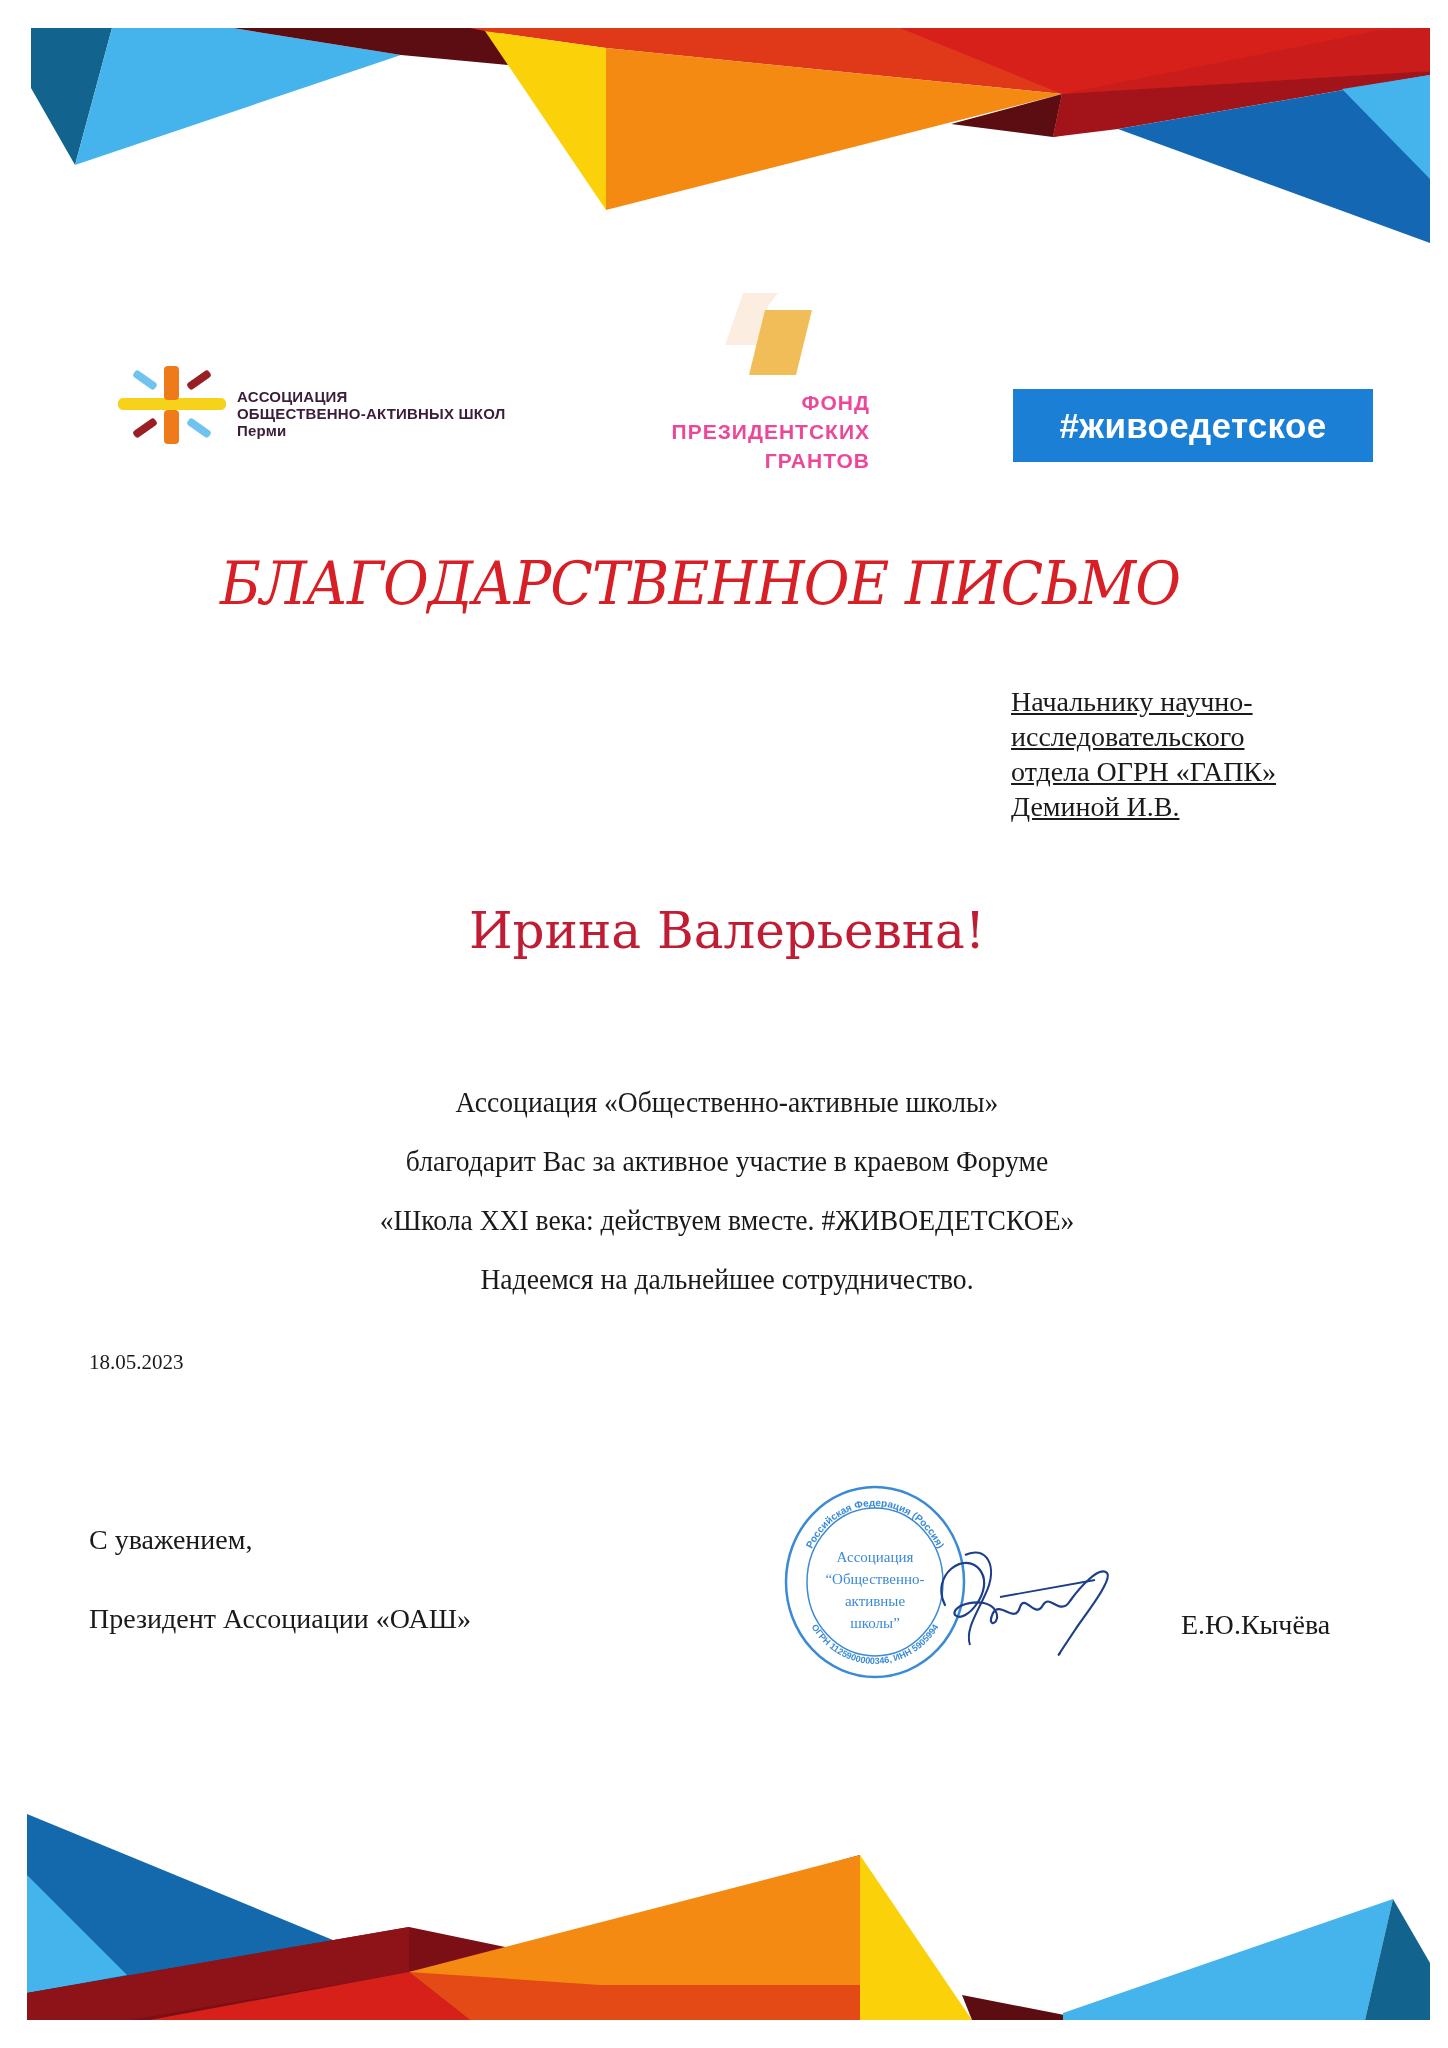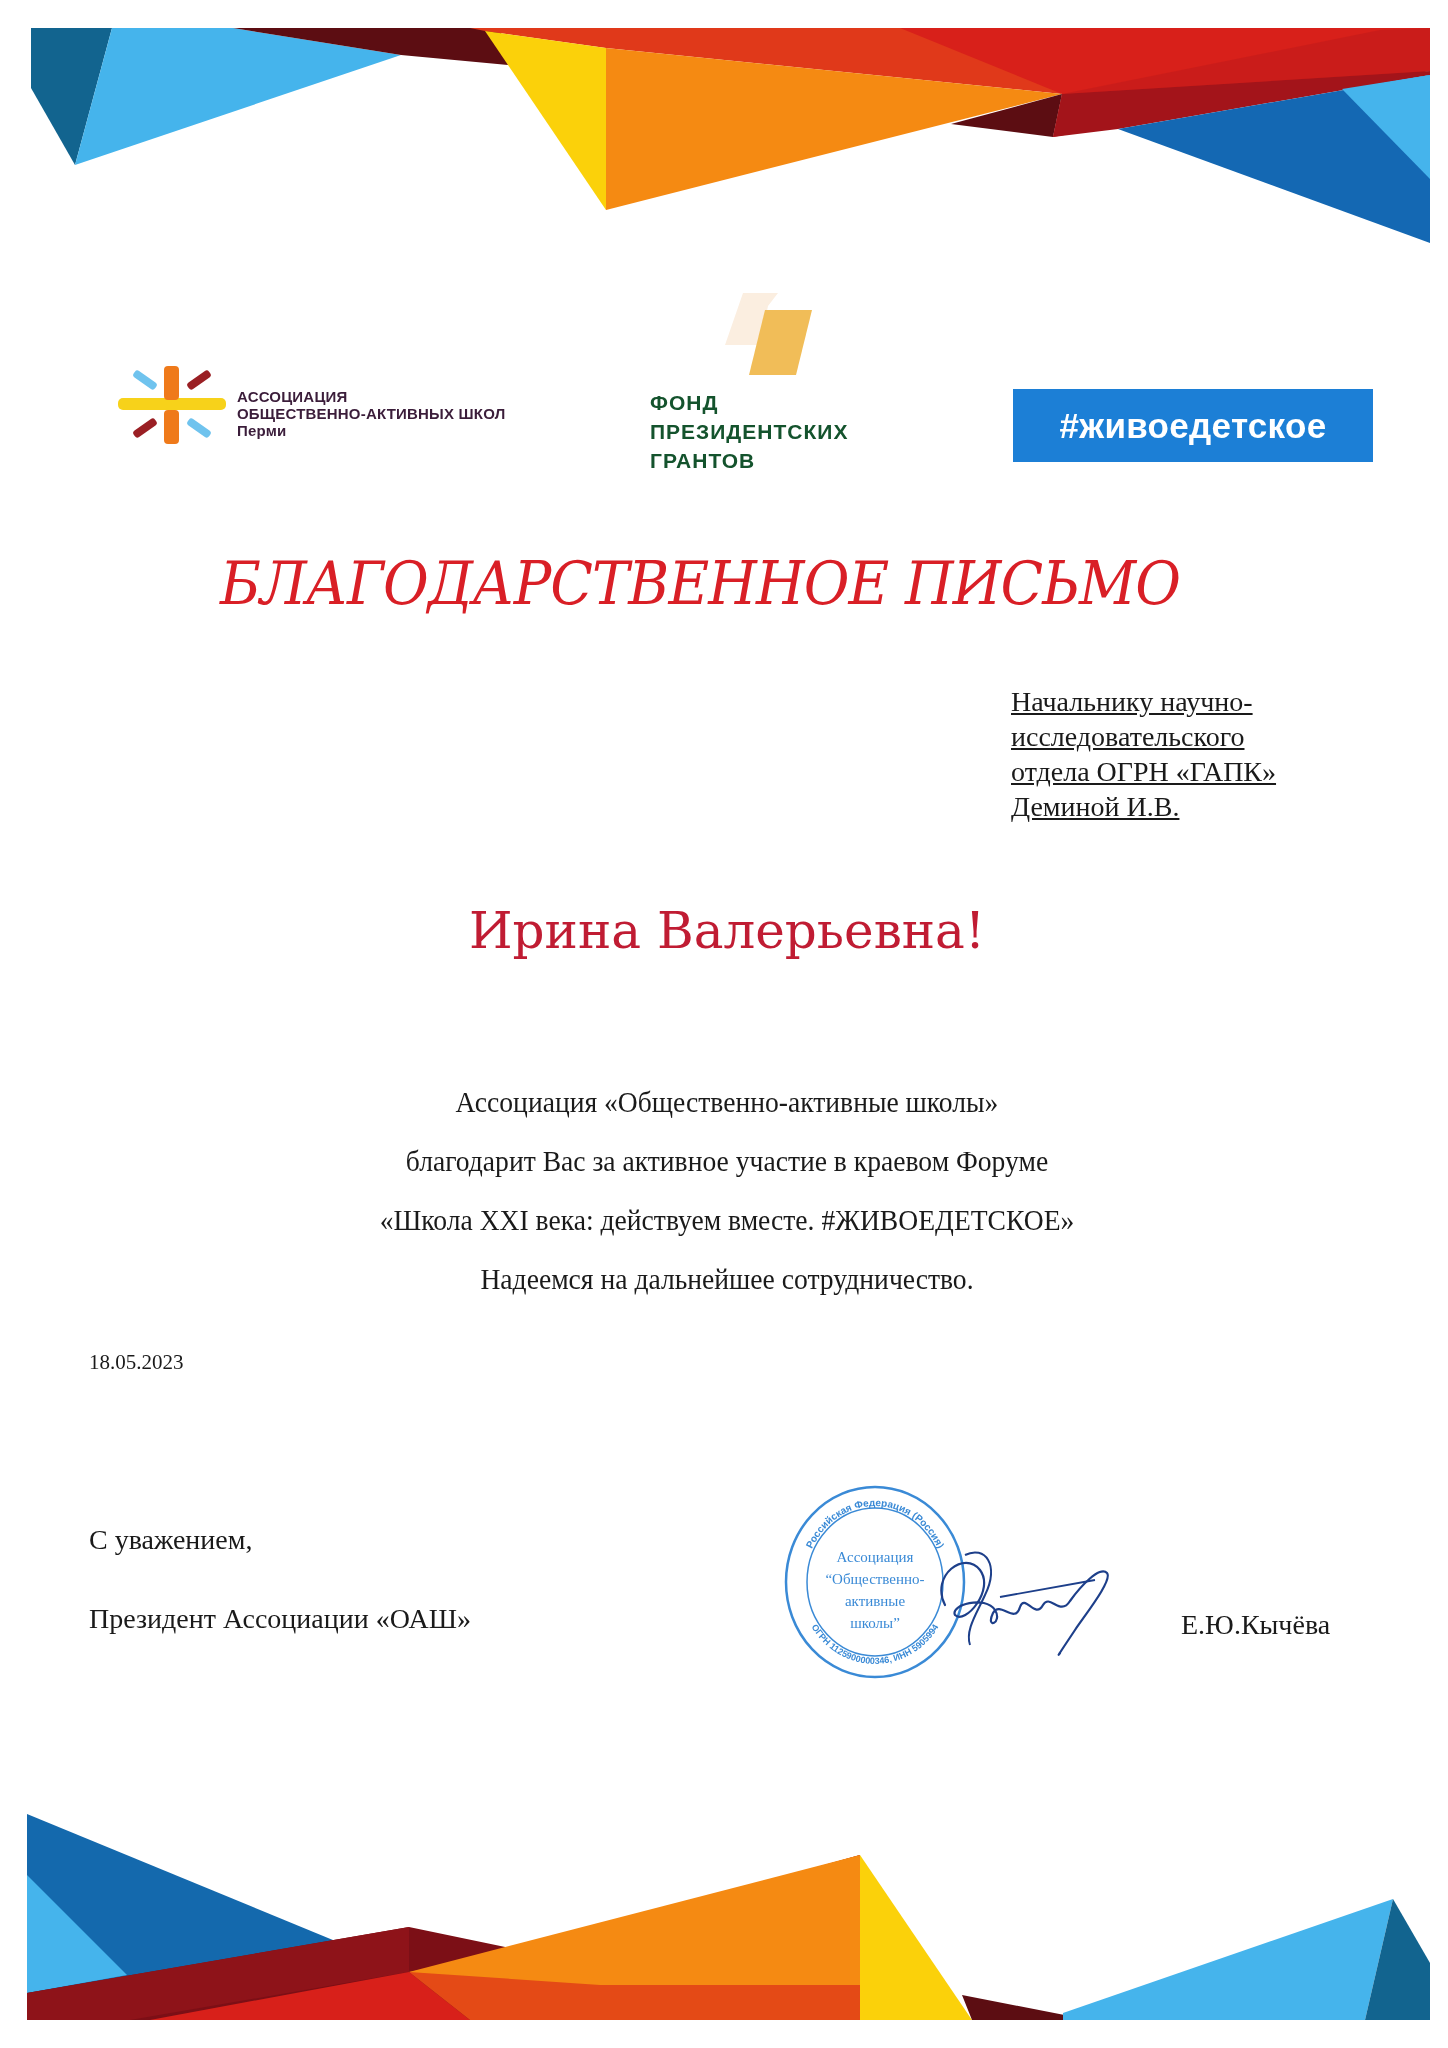--- a/index.html
+++ b/index.html
@@ -1,21 +1,21 @@
 <!DOCTYPE html>
 <html><head>
 <meta charset="utf-8">
 <style>
   html, body { margin:0; padding:0; background:#ffffff; }
   body { width:1448px; height:2048px; position:relative; overflow:hidden; font-family:"Liberation Serif", serif; color:#1a1a1a; }
   .abs { position:absolute; }
   svg.decor { position:absolute; left:0; width:1448px; }
   .logo-text-sans { font-family:"Liberation Sans", sans-serif; font-weight:bold; }
   .assoc-text { left:237px; top:388px; color:#3b1d3a; font-size:15px; line-height:17px; letter-spacing:0.2px; }
-  .fond-text { left:650px; top:388px; width:220px; text-align:left; color:#14532d; font-size:21px; line-height:29px; letter-spacing:1px; }
+  .fond-text { left:650px; top:388px; width:220px; text-align:right; color:#ec4899; font-size:21px; line-height:29px; letter-spacing:1px; }
   .hashtag-box { left:1013px; top:389px; width:360px; height:73px; background:#1c7fd6; display:flex; align-items:center; justify-content:center; }
   .hashtag-box span { color:#ffffff; font-family:Liberation Sans, sans-serif; font-weight:bold; font-size:35px; letter-spacing:0.3px;text-align:center; }
   .doc-title { left:140px; top:548px; width:1120px; text-align:center; color:#d91f26; font-family:"DejaVu Serif", serif; font-style:italic; font-size:60px; letter-spacing:-1px; transform:scaleX(0.93); transform-origin:center; }
   .addressee { left:1011px; top:684px; width:330px; font-size:28px; line-height:35px; text-align:justify; text-align-last:left;text-decoration:underline; }
   .greeting { left:300px; top:890px; width:854px; text-align:center; color:#c01c33; font-family:"DejaVu Serif", serif; font-size:50px; line-height:82px; }
   .body-text { left:200px; top:1072px; width:1054px; text-align:center; font-size:30px; line-height:59px; transform:scaleX(0.92); }
   .date { left:89px; top:1350px; font-size:21px; }
   .closing { left:89px; top:1524px; font-size:28px; }
   .signer-title { left:89px; top:1603px; font-size:28px; }
   .signer-name { left:1139px; top:1609px; font-size:28px;margin-left:42px; }

